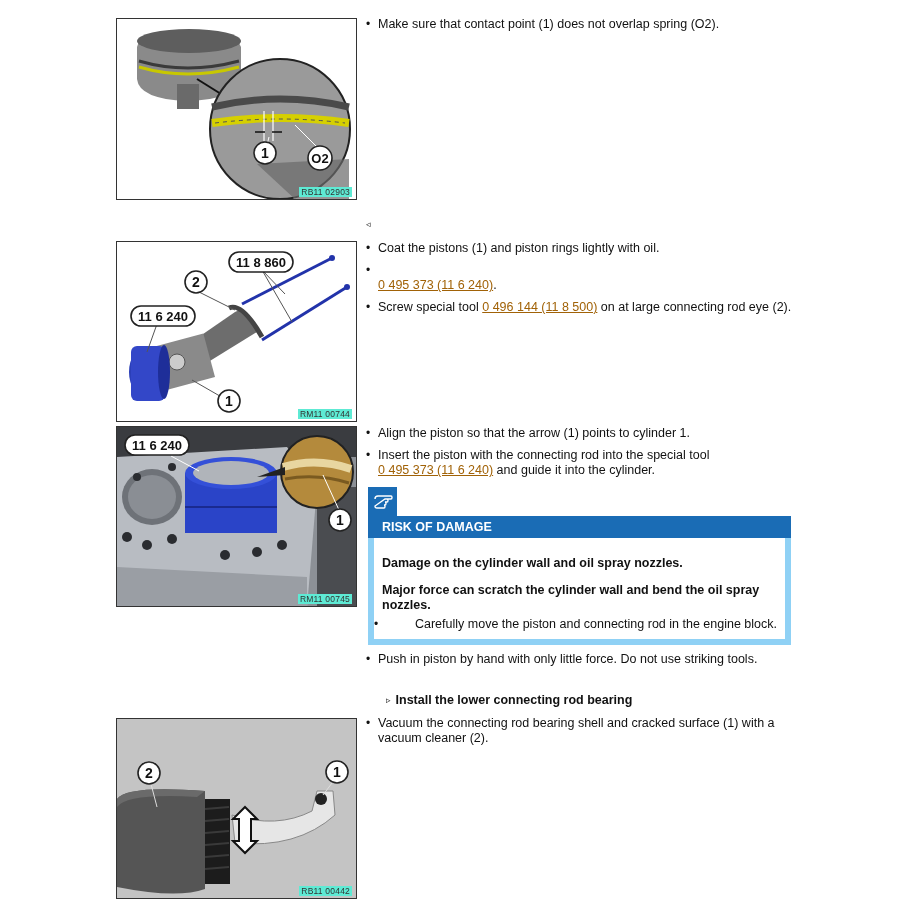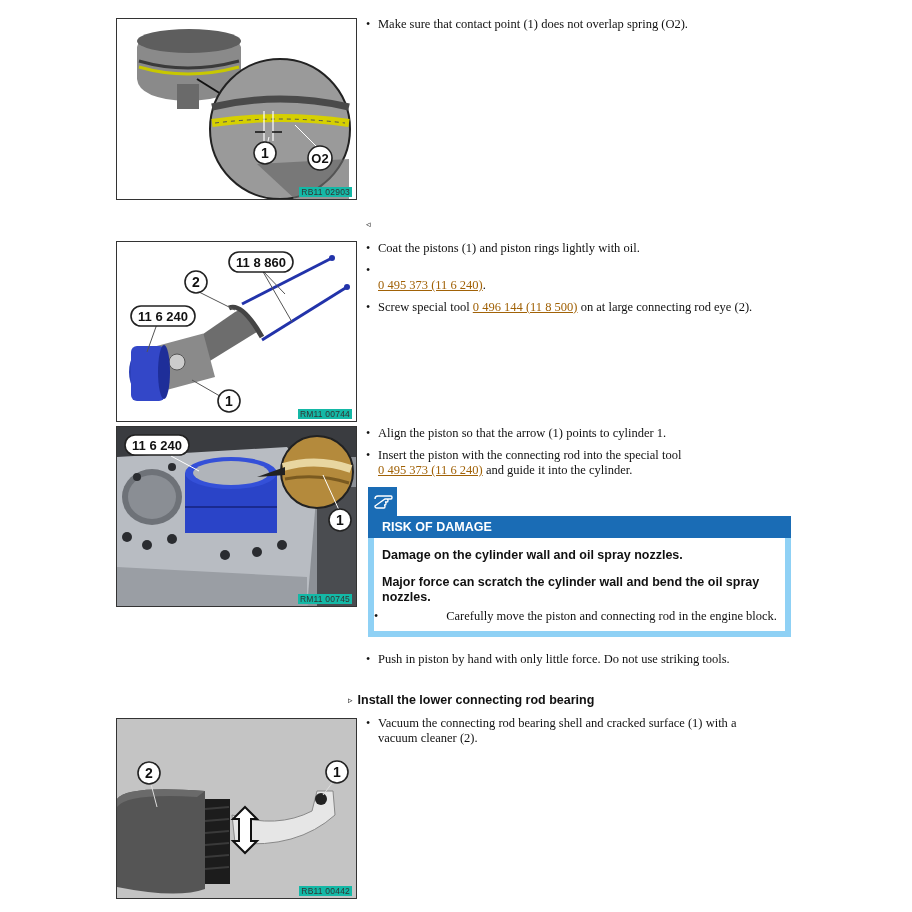--- a/index.html
+++ b/index.html
@@ -1,35 +1,35 @@
 <!DOCTYPE html>
 <html><head>
 <meta charset="utf-8">
 <style>
   html, body { margin:0; padding:0; background:#ffffff; }
   body { width:912px; height:912px; position:relative; overflow:hidden;
          font-family:"Liberation Sans", sans-serif; color:#111; font-size:12.5px; }
   .fig { position:absolute; border:1px solid #333; background:#fff; overflow:hidden; box-sizing:border-box; }
   .fig svg { position:absolute; left:0; top:0; }
   .caption { position:absolute; right:4px; bottom:2px; font-size:8.5px; color:#333;
-             background:#14b8a6; padding:0 2px; letter-spacing:0.2px; }
+             background:#5eead4; padding:0 2px; letter-spacing:0.2px; }
   .textcol { position:absolute; left:366px; width:430px; }
-  ul.bul { list-style:none; margin:0; padding:0;font-family:Liberation Serif, serif; }
+  ul.bul { list-style:none; margin:0; padding:0; }
   ul.bul li { position:relative; padding-left:12px; line-height:15px; margin-bottom:7px; }
   ul.bul li::before { content:"•"; position:absolute; left:0; top:0; font-size:12px; }
   a.link { color:#a16207; text-decoration:underline; }
   .marker { position:absolute; font-size:9px; color:#222; }
-  .heading { position:absolute; left:348px; font-weight:bold; font-size:12.5px; }
+  .heading { position:absolute; left:386px; font-weight:bold; font-size:12.5px; }
   .heading .tri { font-size:9px; font-weight:normal; margin-right:5px; position:relative; top:-1px; }
   
   .warn { position:absolute; left:368px; top:487px; width:423px; }
   .warn .icontab { width:29px; height:29px; background:#1a6cb5; display:flex; align-items:center; justify-content:center; }
   .warn .hdr { background:#1a6cb5; color:#fff; font-weight:bold; font-size:12.5px; height:22px; line-height:22px; padding-left:14px; }
   .warn .body { border:6px solid #8fd1f5; border-top:none; background:#fff; padding:6px 8px 7px 8px; }
-  .warn .body p { margin:4px 0 12px 0; font-weight:bold; line-height:15px; }
+  .warn .body p { margin:12px 0 12px 0; font-weight:bold; line-height:15px; }
   .warn .body ul.bul li { padding-left:10px; margin:0; margin-left:-8px;text-align:right; }
   .warn .body ul.bul li::before { left:0; }
   .callout { fill:#fff; stroke:#222; stroke-width:1.6; }
   .callout-text { font-family:"Liberation Sans", sans-serif; font-weight:bold; fill:#111; }
 </style>
 </head>
 <body>
 
 <div class="fig" style="left:116px;top:18px;width:241px;height:182px;">
   <svg width="241" height="182">

